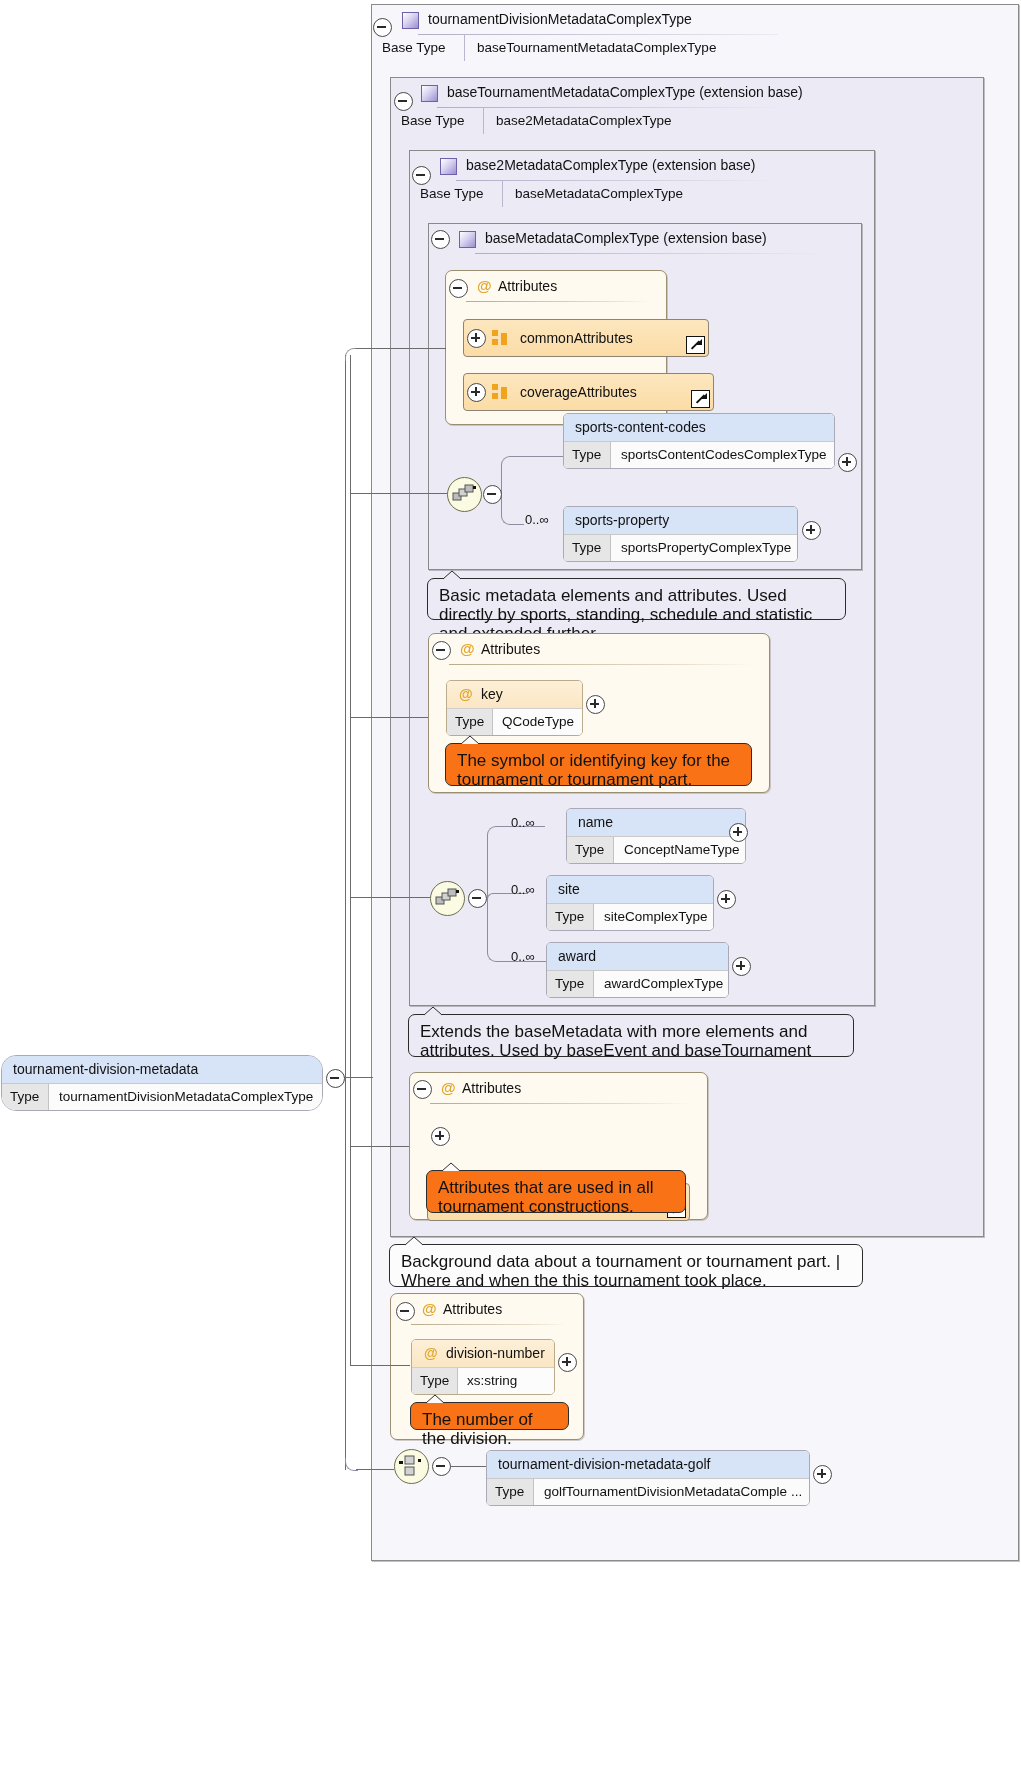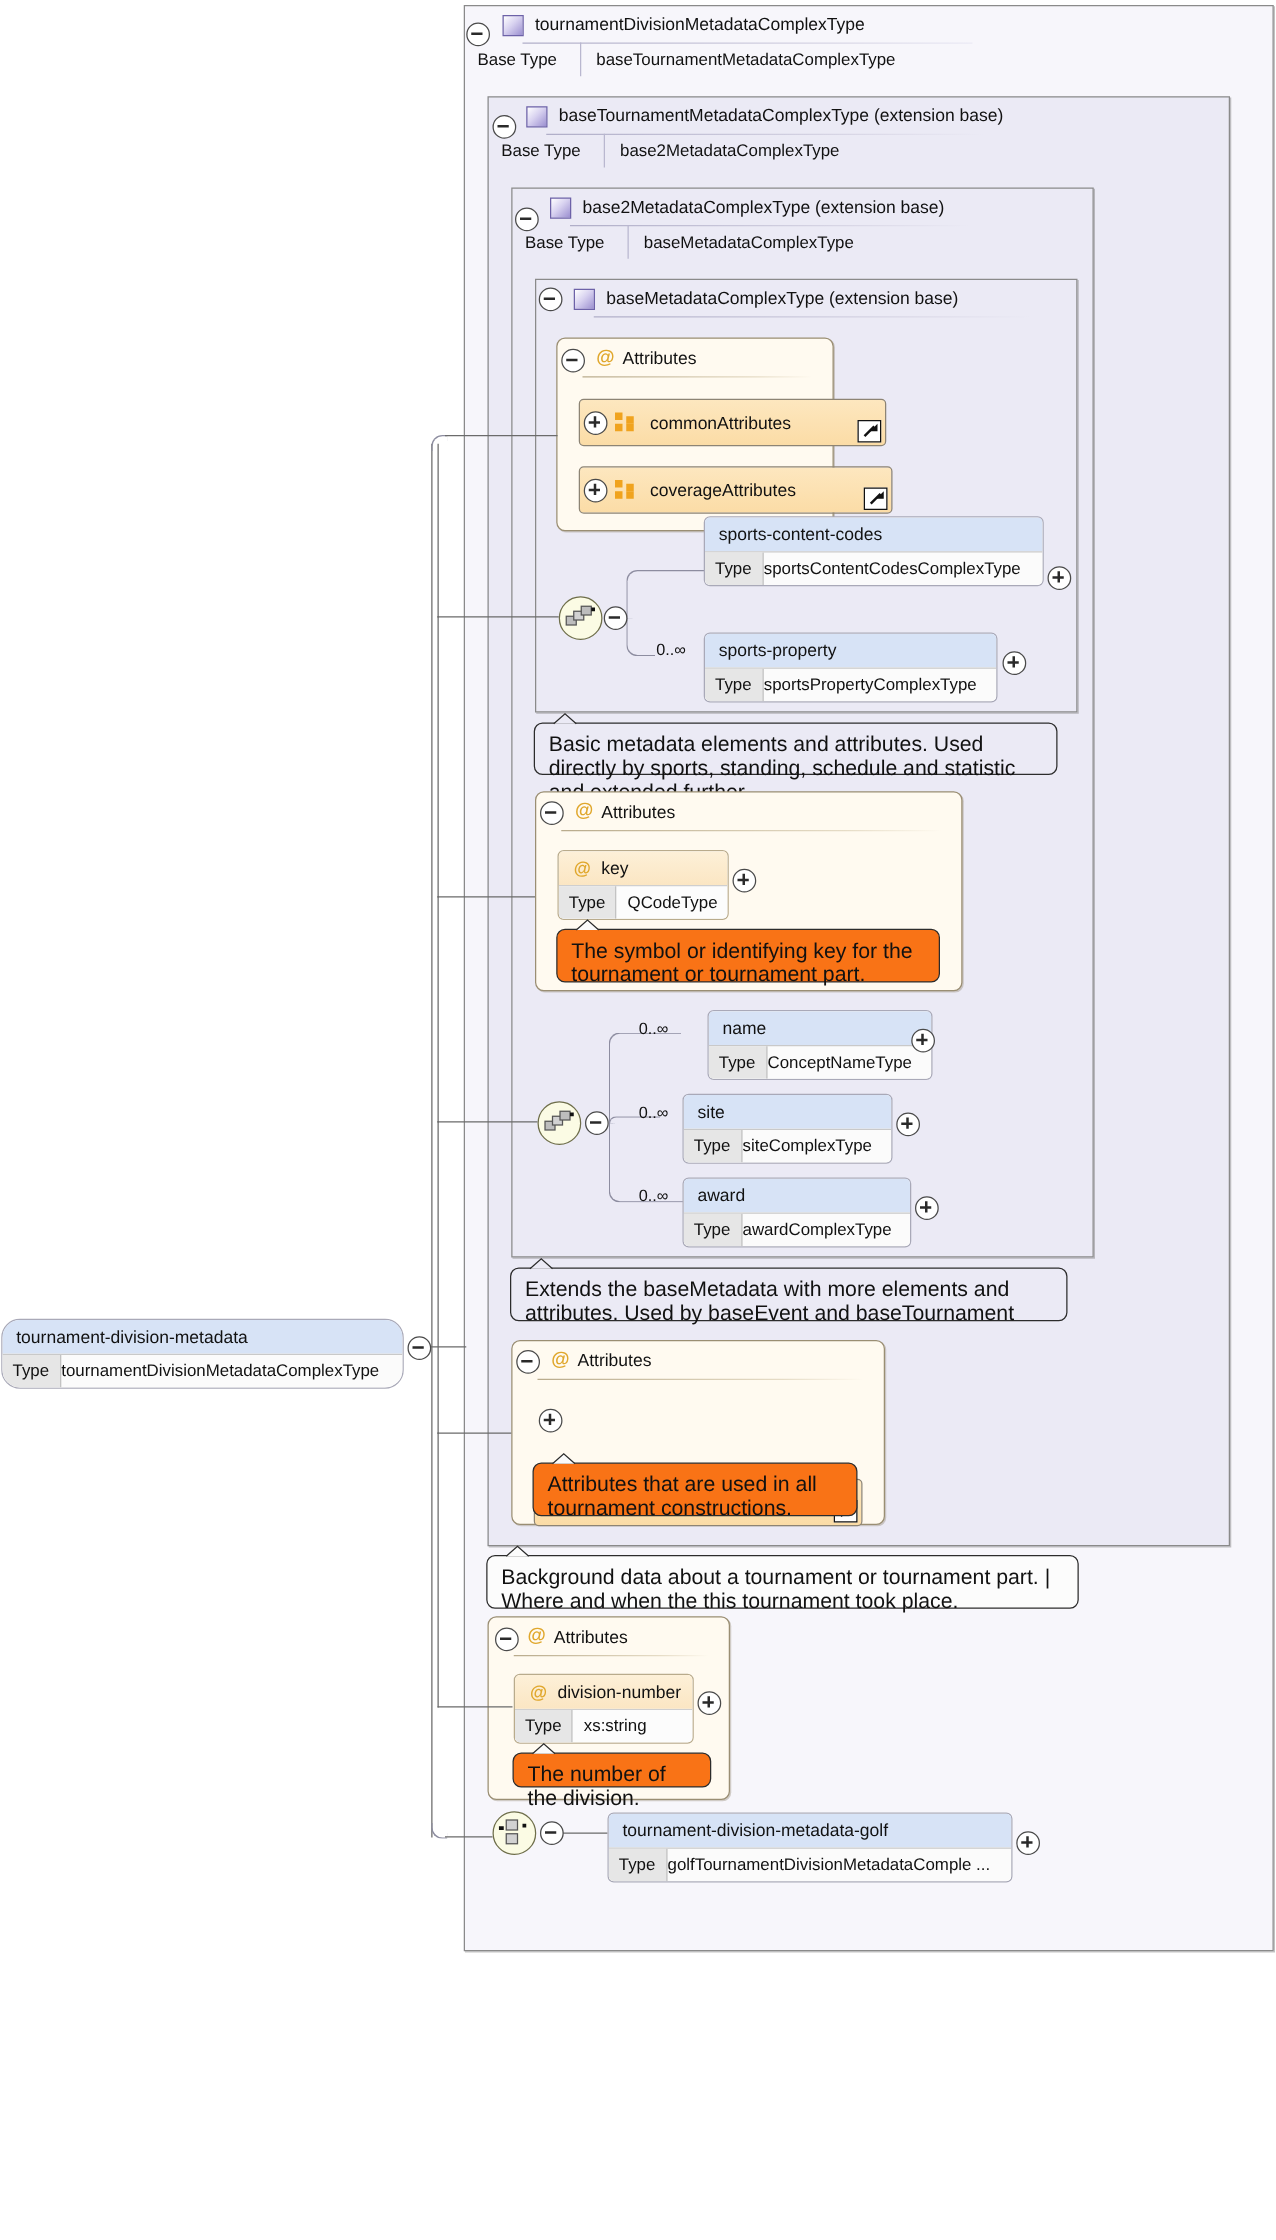--- a/index.html
+++ b/index.html
@@ -93,21 +93,21 @@
   .attrbox .tr .k{width:46px;padding-left:8px;box-sizing:border-box;background:#e6e6e6;border-right:1px solid #c3c3c3;}
   .attrbox .tr .v{padding-left:9px;white-space:nowrap;}
 
   
   .elbox{position:absolute;border:1px solid #a9a9b8;border-radius:5px;overflow:hidden;background:#fff;}
   .elbox .nm{
     background:#d7e3f6;height:27px;line-height:27px;padding-left:11px;font-size:14px;white-space:nowrap;
   }
   .elbox .tr{display:flex;height:26px;line-height:26px;font-size:13.5px;background:#fbfbfb;border-top:1px solid #c9c9c9;}
   .elbox .tr .k{width:47px;padding-left:8px;box-sizing:border-box;background:#e6e6e6;border-right:1px solid #c3c3c3;}
-  .elbox .tr .v{padding-left:0;white-space:nowrap;overflow:hidden;}
+  .elbox .tr .v{padding-left:10px;white-space:nowrap;overflow:hidden;}
 
   
   .doc{
     position:absolute;border:1px solid #2c2c2c;border-radius:7px;
     padding:7px 10px 7px 11px;font-size:17px;line-height:19px;color:#111;
     background:#ebeaf5;box-sizing:border-box;
   }
   .doc.orange{background:#f97316;}
   .doc.lav{background:#ebeaf5;}
   .doc.white{background:#fcfcfc;}

